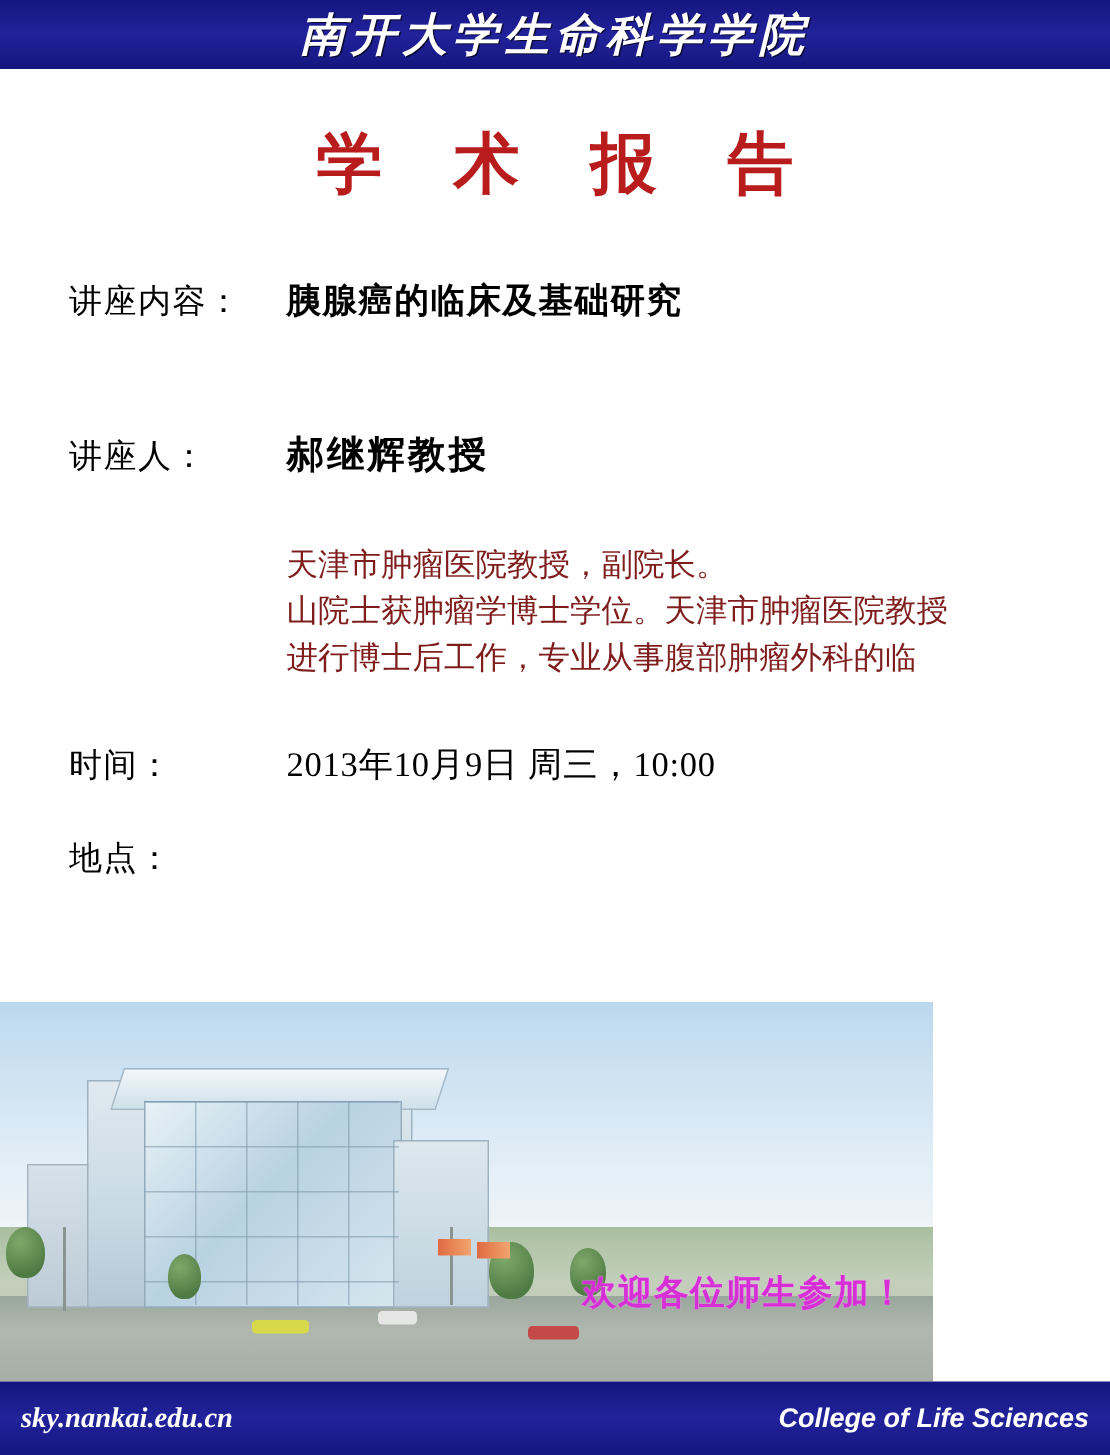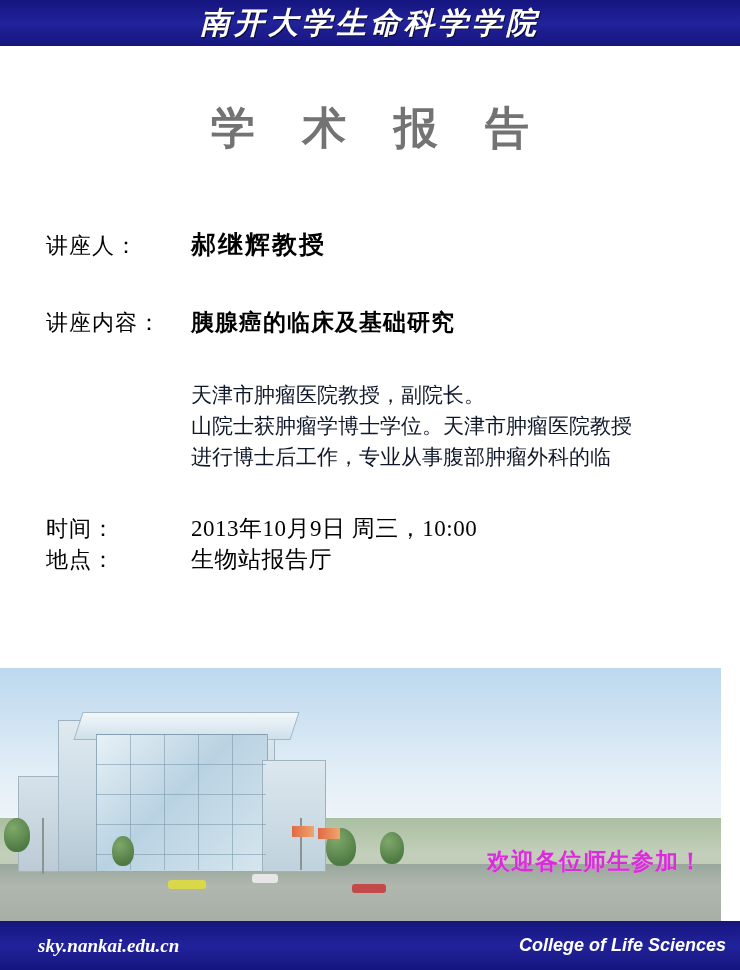--- a/index.html
+++ b/index.html
@@ -37,22 +37,22 @@
     white-space: nowrap;
   }
 
   
   .poster-title {
     text-align: center;
     font-family: "DejaVu Serif", "Liberation Serif", serif;
     font-weight: bold;
     font-size: 44px;
     letter-spacing: 16px;
-    color: #737373;
-    margin-top: 53px;
+    color: #b91c1c;
+    margin-top: 34px;
     margin-bottom: 0;
     text-indent: 16px;
   }
 
   
   .content {
     padding: 0 40px 0 46px;
     position: relative;
   }
 
@@ -88,40 +88,40 @@
     font-weight: bold;
     color: #000;
     letter-spacing: 2px;
   }
 
   .bio {
     margin-top: 42px;
     margin-left: 145px;
     font-size: 21px;
     line-height: 1.48;
-    color: #0f172a;
+    color: #7f1d1d;
     max-width: 510px;
   }
   .bio div { white-space: nowrap; }
 
   .row-time { margin-top: 40px; }
-  .row-place { margin-top: 0; }
+  .row-place { margin-top: 32px; flex-direction: column; }
 
   .sched-value {
     font-size: 23px;
     color: #000;
     letter-spacing: 0.5px;
   }
 
   
   .photo {
     position: absolute;
     left: 0;
     top: 668px;
-    width: 721px;
+    width: 622px;
     height: 253px;
     overflow: hidden;
     background: linear-gradient(to bottom, #cfe3f2 0%, #e4eef7 42%, #dfe9e0 60%, #cdd8c6 100%);
   }
   .sky {
     position: absolute;
     left: 0; top: 0; width: 740px; height: 150px;
     background: linear-gradient(to bottom, #bcd8ee 0%, #e2eef7 70%, #eef4f8 100%);
   }
   .ground {
@@ -216,49 +216,48 @@
     justify-content: space-between;
     padding: 0 14px;
     box-sizing: border-box;
   }
   .footer-left {
     color: #ffffff;
     font-family: "Liberation Serif", "DejaVu Serif", serif;
     font-style: italic;
     font-weight: bold;
     font-size: 19px;
-    margin-left: 24px;
   }
   .footer-right {
     color: #ffffff;
     font-family: "Liberation Sans", "DejaVu Sans", sans-serif;
     font-style: italic;
     font-weight: bold;
     font-size: 18px;
   }
 </style>
 </head>
 <body>
 
 <div class="header-bar">
   <div class="header-title">南开大学生命科学学院</div>
 </div>
 
 <div class="poster-title">学 术 报 告</div>
 
 <div class="content">
 
+  <div class="row row-topic">
+    <div class="label">讲座内容：</div>
+    <div class="value-bold">胰腺癌的临床及基础研究</div>
+  </div>
+
   <div class="row row-speaker">
     <div class="label">讲座人：</div>
     <div class="speaker-name">郝继辉教授</div>
-  </div>
-
-  <div class="row row-topic">
-    <div class="label">讲座内容：</div>
-    <div class="value-bold">胰腺癌的临床及基础研究</div>
   </div>
 
   <div class="bio">
     <div>天津市肿瘤医院教授，副院长。</div>
     <div>山院士获肿瘤学博士学位。天津市肿瘤医院教授</div>
     <div>进行博士后工作，专业从事腹部肿瘤外科的临</div>
   </div>
 
   <div class="row row-time">
     <div class="label-small">时间：</div>

